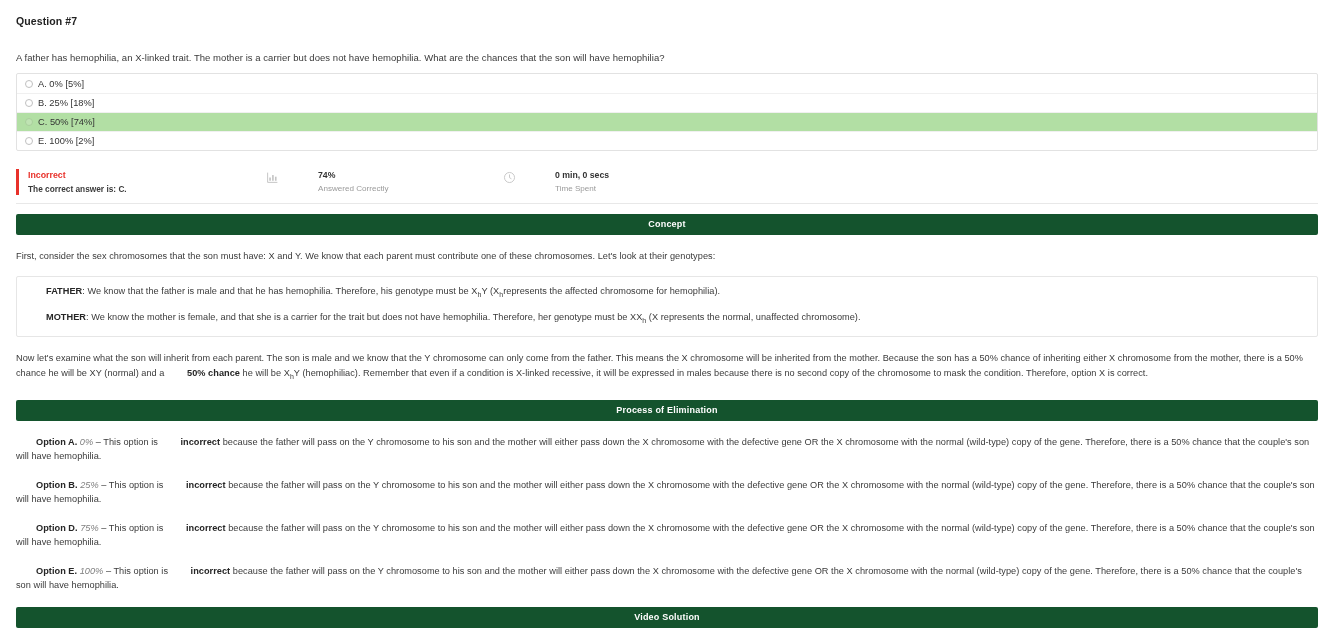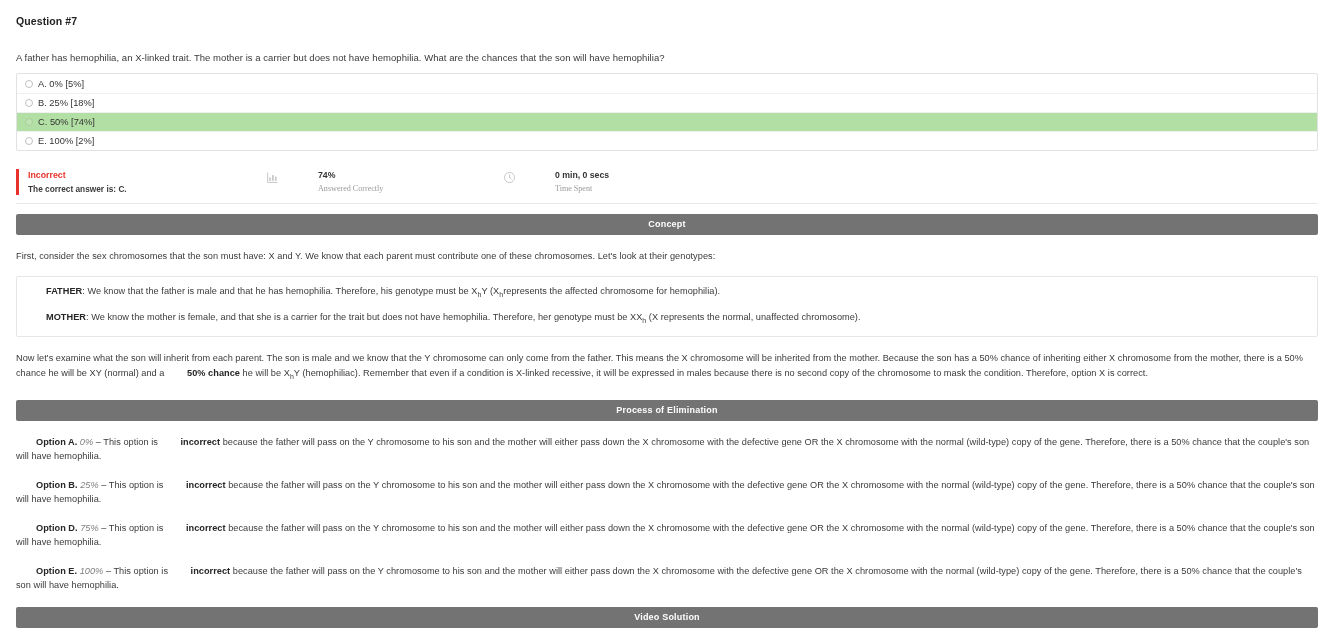--- a/index.html
+++ b/index.html
@@ -127,26 +127,25 @@
     font-size: 8.7px;
     font-weight: bold;
     color: #333;
     line-height: 11px;
   }
   .stat-lbl {
     font-size: 8.1px;
     color: #9a9a9a;
     line-height: 11px;
     margin-top: 2px;
-    font-family: Liberation Serif, serif;
   }
 
   
   .section-bar {
-    background: #737373;
+    background: #14532d;
     color: #ffffff;
     font-size: 9px;
     font-weight: bold;
     text-align: center;
     padding: 5px 0 6px 0;
     border-radius: 2px;
     letter-spacing: .2px;
   }
 
   

